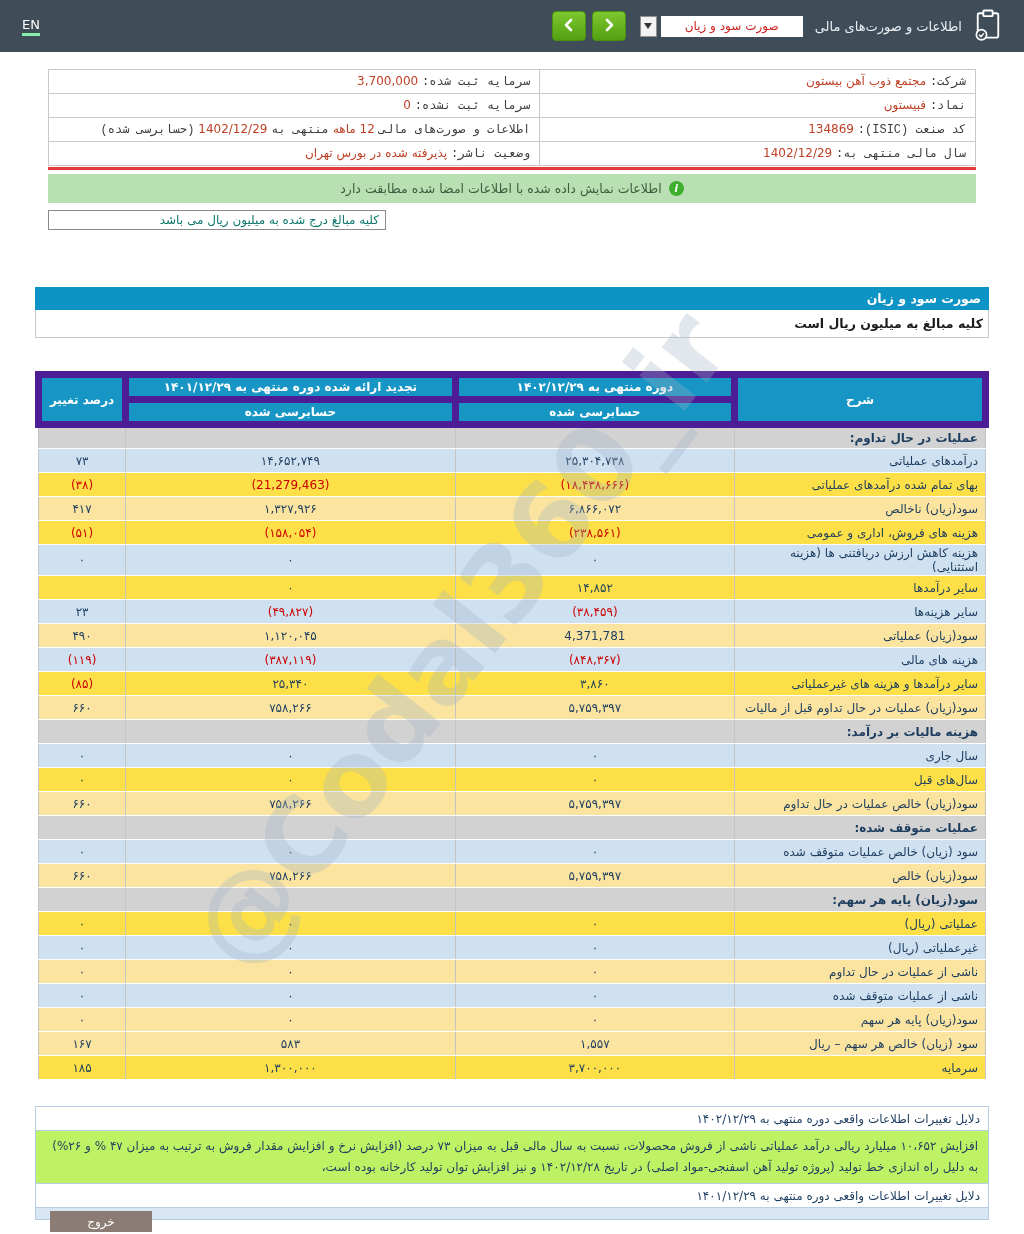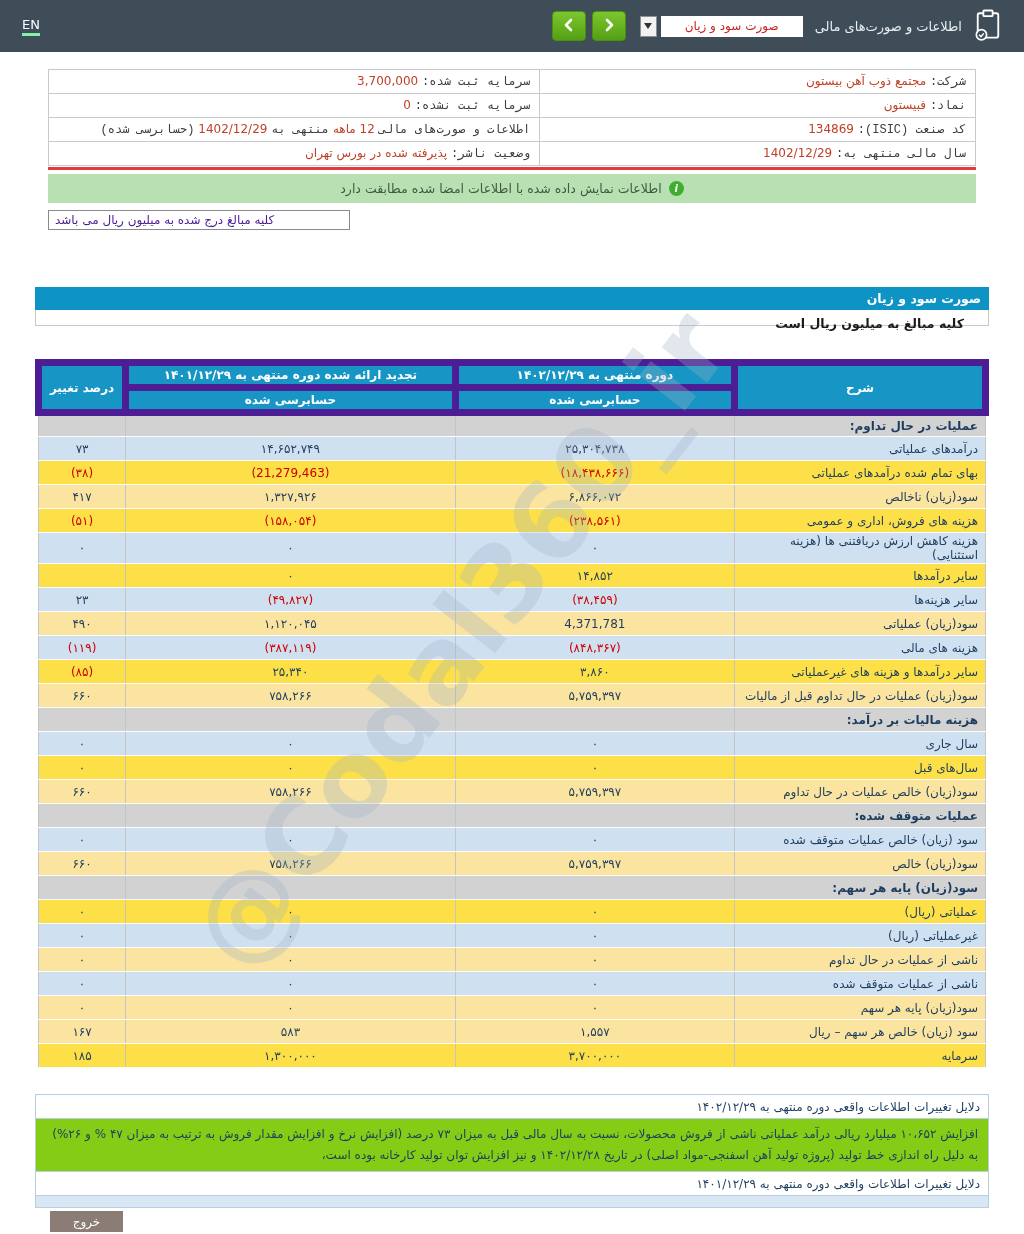--- a/index.html
+++ b/index.html
@@ -23,46 +23,46 @@
   .info-table { width:100%; border-collapse:collapse; margin-top:17px; background:#fff; }
   .info-table td { border:1px solid #c9c9c9; font-size:12px; color:#3d3d3d; padding:3px 9px; height:24px; }
   .info-table td.right-cell { width:47%; }
   .lbl { color:#3d3d3d;font-family:Liberation Mono, monospace; }
   .val { color:#bf4025; }
   .red-line { height:3px; background:#e23b3b; margin-top:1px; }
 
   .alert { margin-top:4px; height:29px; background:#b9e0b3; display:flex; align-items:center; justify-content:center; gap:7px; font-size:12.5px; color:#3f5b3f; }
   .info-icon { width:15px; height:15px; border-radius:50%; background:#3fae2f; color:#fff; font-size:10px; font-weight:bold; display:inline-flex; align-items:center; justify-content:center; font-style:italic; }
 
-  .unit-box { width:302px; margin:7px auto 0 0; border:1px solid #8a8a8a; background:#fff; font-size:12px; color:#4c1d95; text-align:left; padding:2px 6px; }
+  .unit-box { width:338px; margin:7px auto 0 0; border:1px solid #8a8a8a; background:#fff; font-size:12px; color:#0f766e; text-align:right; padding:2px 6px; }
 
   
   .stmt-wrap { padding:0 35px; margin-top:57px; }
   .stmt-title { height:23px; background:#0e93c5; color:#fff; font-size:12.5px; font-weight:bold; line-height:23px; padding:0 8px; }
-  .stmt-subtitle { height:16px; border:1px solid #c9c9c9; border-top:none; background:#fff; color:#1a1a1a; font-size:12.5px; font-weight:bold; line-height:27px; padding:0 24px; }
+  .stmt-subtitle { height:28px; border:1px solid #c9c9c9; border-top:none; background:#fff; color:#1a1a1a; font-size:12.5px; font-weight:bold; line-height:27px; padding:0 5px; }
 
   .stmt-table { width:100%; border-collapse:collapse; margin-top:33px; border:1px solid #b5b5b5; font-size:12px; }
   .stmt-table thead th { background:#1796c5; color:#fff; border:7px solid #4c1d95; height:25px; font-size:12px; font-weight:bold; text-align:center; }
   .stmt-table tbody td { height:24px; padding:1px 7px; border-left:1px solid #c4c4c4; border-right:1px solid #c4c4c4; border-bottom:1px solid #fdfdfd; color:#1d3d5f; }
   .stmt-table td.desc { text-align:right; }
   .stmt-table td.num { text-align:center; direction:ltr; }
   .stmt-table td.neg { color:#cc0000; }
   tr.blue td { background:#cfe0f1; }
   tr.white td { background:#fde047; }
   tr.yellow td { background:#fbe3a0; }
   tr.section td { background:#d2d2d2; font-weight:bold; color:#1d3d5f; }
 
   
   .notes-table { width:100%; border-collapse:collapse; margin-top:26px; }
   .notes-table td { border:1px solid #b7cfe4; font-size:12px; color:#1d3d5f; padding:2px 8px; }
   tr.note-title td { background:#fff; height:24px; }
-  tr.note-body td { background:#84cc16; line-height:1.75; padding:5px 10px; }
+  tr.note-body td { background:#bef264; line-height:1.75; padding:5px 10px; }
   tr.note-empty td { background:#d9e7f5; height:12px; padding:0; }
 
-  .exit-btn { position:absolute; left:50px; bottom:2px; width:73px; height:21px; background:#8b7d75; color:#fff; border:none; font-size:12px; font-family:"DejaVu Sans", sans-serif; cursor:pointer; }
+  .exit-btn { position:absolute; left:50px; bottom:2px; width:102px; height:21px; background:#8b7d75; color:#fff; border:none; font-size:12px; font-family:"DejaVu Sans", sans-serif; cursor:pointer; }
 
   .watermark { position:absolute; top:640px; left:460px; transform:translate(-50%,-50%) rotate(-52deg); font-size:105px; font-weight:bold; color:#9fb3c4; opacity:0.3; white-space:nowrap; pointer-events:none; z-index:5; direction:ltr; }
 </style>
 </head>
 <body>
 
 <div class="page">
 
   <header class="topbar">
     <div class="header-cluster">

